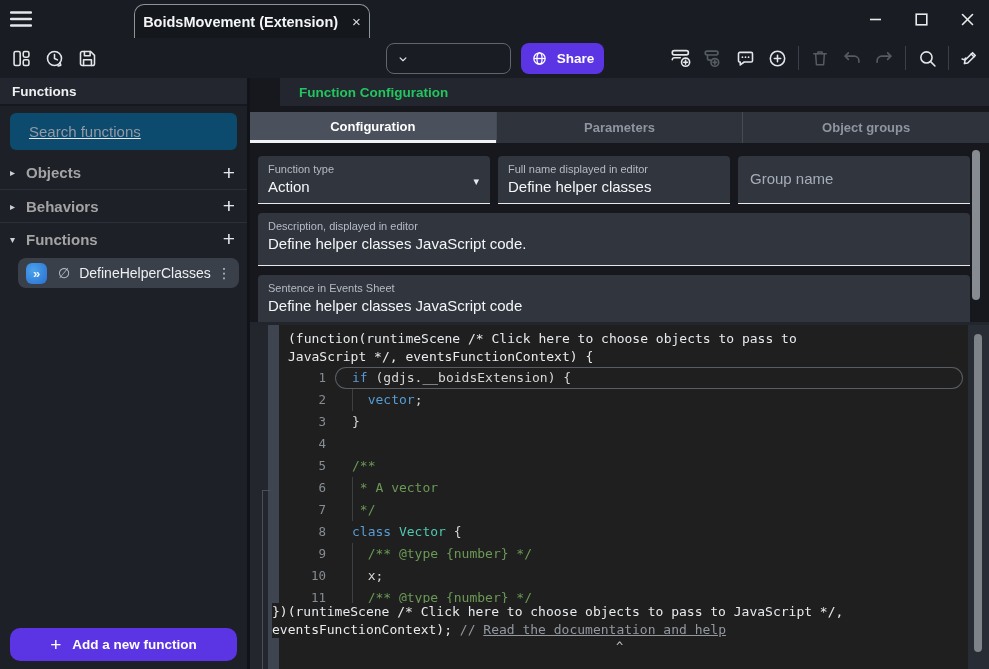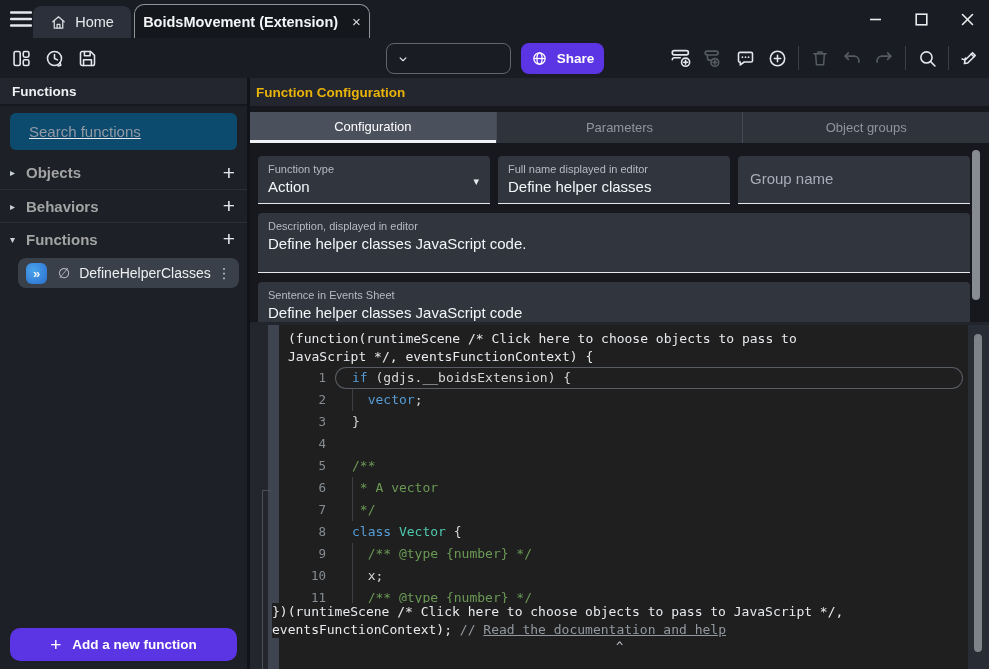--- a/index.html
+++ b/index.html
@@ -80,33 +80,33 @@
   .fn-name { flex:1; font-size:14px; color:#edeff2; }
   .fn-kebab { font-size:14px; color:#c6cbd2; cursor:pointer; }
   .add-btn { position:absolute; left:10px; right:10px; bottom:8px; height:33px;
     background:#5b34e4; border:none; border-radius:10px; color:#ffffff; cursor:pointer;
     display:flex; align-items:center; justify-content:center; gap:11px; font-family:inherit; }
   .add-btn .plus { font-size:19px; font-weight:300; }
   .add-btn .lbl { font-size:13.5px; font-weight:bold; }
 
   
   .main-header { height:28px; background:#23262e; display:flex; align-items:center;
-    padding-left:6px; font-size:13.5px; font-weight:600; color:#eab308; }
+    padding-left:19px; font-size:13.5px; font-weight:600; color:#22c55e;margin-left:30px; }
   .cfg-tabs { position:absolute; left:0; top:34px; right:0; height:31px; display:flex; }
   .cfg-tab { flex:1; display:flex; align-items:center; justify-content:center;
-    background:#2f343c; color:#8f95a0; font-size:13px; font-weight:normal; cursor:pointer; }
+    background:#2f343c; color:#8f95a0; font-size:13px; font-weight:bold; cursor:pointer; }
   .cfg-tab + .cfg-tab { border-left:1px solid #454b54; }
   .cfg-tab.active { background:#4a505c; color:#ffffff; border-bottom:3px solid #f2f3f5; }
 
   
   .fields { position:absolute; left:8px; right:19px; top:78px; }
   .field-row { display:flex; gap:8px; margin-bottom:9px; }
   .field { background:#30353e; border-bottom:1px solid #e6e8ec; border-radius:4px 4px 0 0;
     height:48px; position:relative; flex:1; cursor:text; }
-  .field.h47 { height:60px; }
+  .field.h47 { height:53px; }
   .field .flabel { font-size:11px; color:#b5bbc5; padding:7px 10px 0 10px; }
   .field .fvalue { font-size:15px; color:#f4f6f8; padding:3px 10px 0 10px; white-space:nowrap; overflow:hidden; }
   .field .fcaret { position:absolute; right:11px; top:19px; font-size:11px; color:#e8eaee; }
   .field .fplaceholder { font-size:15px; color:#a7adb8; padding:14px 12px 0 12px; }
   .cfg-scrollbar { position:absolute; right:9px; top:72px; width:8px; height:150px;
     background:#878c93; border-radius:4px; cursor:grab; }
 
   
   .events-pane { position:absolute; left:0; top:244px; right:0; bottom:0; background:#1f1f1f; }
   .ev-topstrip { position:absolute; left:0; top:0; right:0; height:3px; background:#22252b; }
@@ -149,28 +149,20 @@
   <div class="topbar">
     <div class="hamburger">
       <svg width="22" height="18" viewBox="0 0 22 18">
         <g stroke="#e3e6ea" stroke-width="2.4" stroke-linecap="round">
           <line x1="1" y1="2.5" x2="21" y2="2.5"></line>
             <line x1="1" y1="9" x2="21" y2="9"></line>
             <line x1="1" y1="15.5" x2="21" y2="15.5"></line>
         </g>
       </svg>
     </div>
-    <div class="tab-home">
-      <svg width="17" height="17" viewBox="0 0 24 24" fill="none" stroke="#d9dce0" stroke-width="1.8" stroke-linecap="round" stroke-linejoin="round">
-        <path d="M4 11l8-7 8 7"></path>
-          <path d="M6 9.5V20h12V9.5"></path>
-          <path d="M10 20v-5.5h4V20"></path>
-      </svg>
-      <span>Home</span>
-    </div>
     <div class="tab-active">
       <span>BoidsMovement (Extension)</span>
       <span class="tab-close">×</span>
     </div>
     <div class="win-controls">
       <div class="win-btn">
         <svg width="13" height="13" viewBox="0 0 13 13">
             <line x1="1" y1="6.5" x2="12" y2="6.5" stroke="#e8eaec" stroke-width="1.6"></line>
           </svg>
       </div>

